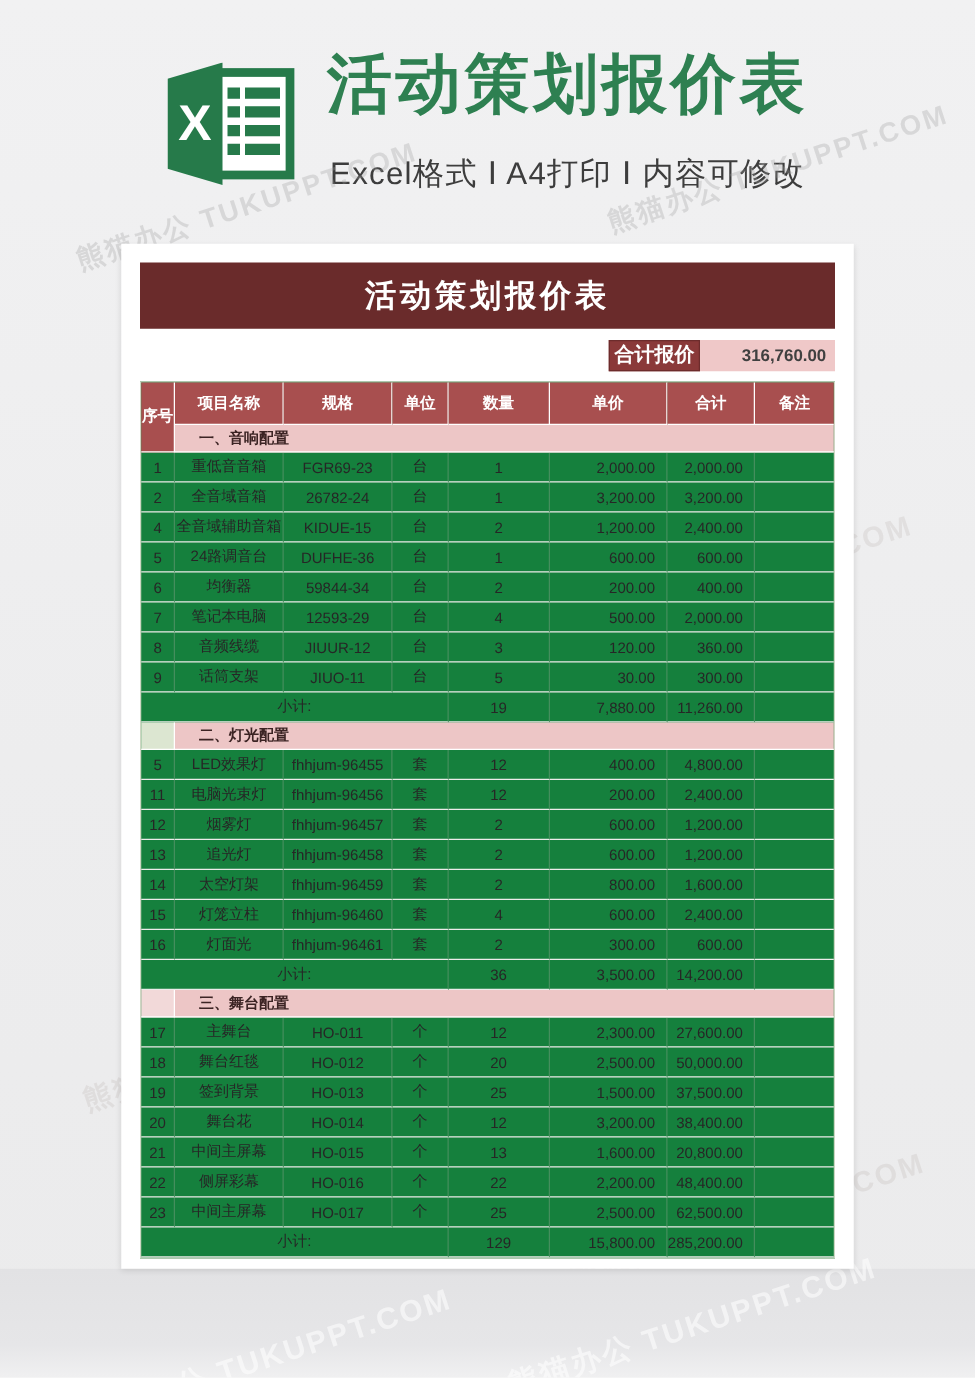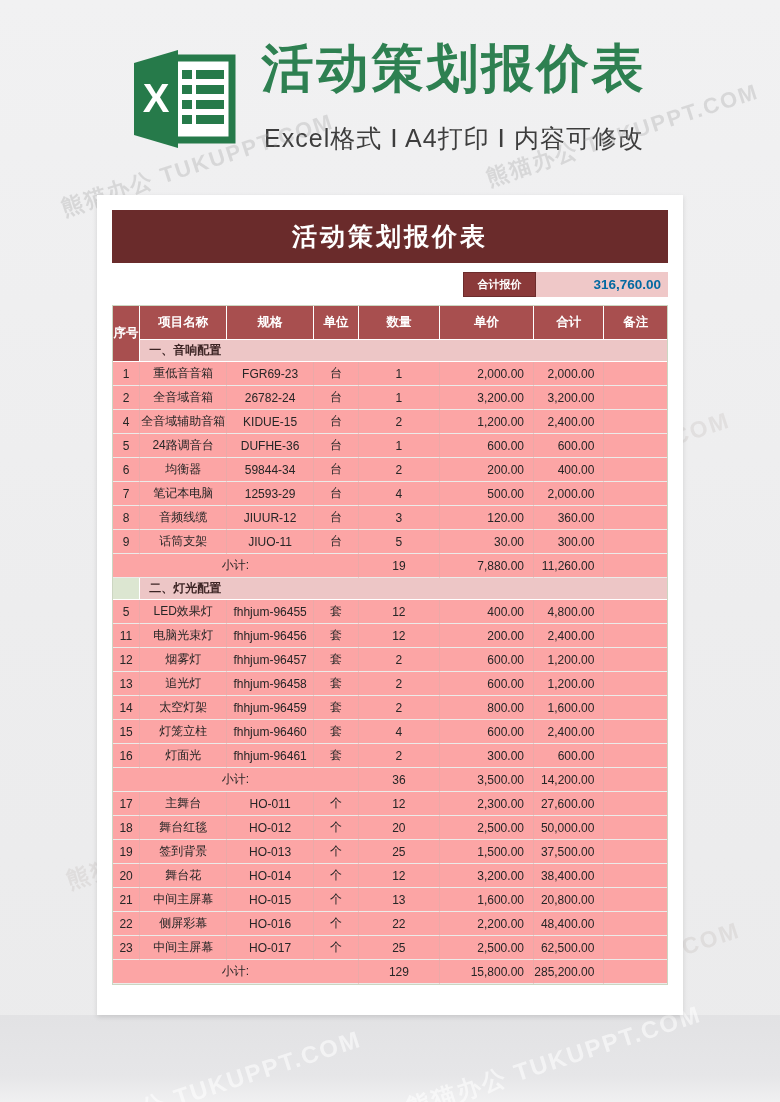--- a/index.html
+++ b/index.html
@@ -22,38 +22,38 @@
     transform:rotate(-18deg);pointer-events:none;}
   .wm-gray{color:rgba(160,160,160,0.30);}
   .wm-paper{color:rgba(175,165,160,0.20);}
   .wm-bottom{color:rgba(255,255,255,0.55);}
   
   .paper{position:absolute;left:97px;top:195px;width:586px;height:820px;background:#ffffff;
     box-shadow:0 2px 5px rgba(0,0,0,0.12);box-sizing:border-box;padding:15px 15px 0 15px;}
   .sheet-banner{height:53px;background:#6a2b2b;color:#ffffff;display:flex;align-items:center;
     justify-content:center;font-size:25px;font-weight:bold;letter-spacing:3px;}
   .total-row{margin-top:9px;height:25px;display:flex;justify-content:flex-end;}
-  .total-label{width:73px;background:#8a3939;border:1px solid #6d2c2c;color:#fff;font-size:11px;
+  .total-label{width:73px;background:#8a3939;border:1px solid #6d2c2c;color:#fff;font-size:16px;
     font-weight:bold;display:flex;align-items:center;justify-content:center;box-sizing:border-box;}
-  .total-value{width:132px;background:#efc8c8;color:#0369a1;font-size:13.5px;font-weight:bold;
+  .total-value{width:108px;background:#efc8c8;color:#404040;font-size:13.5px;font-weight:bold;
     display:flex;align-items:center;justify-content:flex-end;padding-right:7px;box-sizing:border-box;}
   
   :root{--cols:4.9% 15.7% 15.7% 8.1% 14.6% 17% 12.7% 11.3;}
-  .qtable{margin-top:8px;border:1px solid #ccd6c2;box-sizing:border-box;background:#fca5a5;}
+  .qtable{margin-top:8px;border:1px solid #ccd6c2;box-sizing:border-box;background:#15803d;}
   .headgrid{display:grid;grid-template-columns:4.9% 15.7% 15.7% 8.1% 14.6% 17% 12.7% 11.3%;
     grid-template-rows:34px 22px;}
   .hc{background:#a84f4f;color:#fff;font-size:12.5px;font-weight:bold;display:flex;
     align-items:center;justify-content:center;border-right:1px solid #fff;border-bottom:1px solid #fff;
     box-sizing:border-box;}
   .hc:nth-child(8){border-right:none;}
   .seqmerge{grid-row:1/3;border-right:1px solid #fff;}
   .bandcell{grid-column:2/9;}
   .bandrow{display:grid;grid-template-columns:4.9% 95.1%;height:22px;}
   .bandtext{background:#edc6c6;color:#3c2424;font-size:12px;font-weight:bold;display:flex;
-    align-items:center;padding-left:9px;border-bottom:1px solid #fff;box-sizing:border-box;}
+    align-items:center;padding-left:19px;border-bottom:1px solid #fff;box-sizing:border-box;}
   .bandseq{border-right:1px solid #fff;border-bottom:1px solid #fff;box-sizing:border-box;}
   .bs-green{background:#dce6d1;}
   .bs-pink{background:#f2d9d9;}
   .trow{display:grid;grid-template-columns:4.9% 15.7% 15.7% 8.1% 14.6% 17% 12.7% 11.3%;height:24px;}
   .subrow{display:grid;grid-template-columns:44.4% 14.6% 17% 12.7% 11.3%;height:24px;}
   .c{display:flex;align-items:center;justify-content:center;font-size:12px;color:#262626;
     border-right:1px solid rgba(190,180,175,0.28);border-bottom:1px solid #ecebe9;box-sizing:border-box;
     overflow:hidden;}
   .trow .c:last-child,.subrow .c:last-child{border-right:none;}
   .num{justify-content:flex-end;padding-right:9px;text-align:right;}
@@ -273,20 +273,24 @@
         <div class="c num">600.00</div>
         <div class="c"></div>
       </div>
       <div class="subrow">
         <div class="c">小计:</div>
         <div class="c">36</div>
         <div class="c num">3,500.00</div>
         <div class="c num">14,200.00</div>
         <div class="c"></div>
       </div>
+      <div class="bandrow">
+        <div class="bandseq bs-pink"></div>
+        <div class="bandtext">三、舞台配置</div>
+      </div>
       <div class="trow">
         <div class="c">17</div>
         <div class="c">主舞台</div>
         <div class="c">HO-011</div>
         <div class="c">个</div>
         <div class="c">12</div>
         <div class="c num">2,300.00</div>
         <div class="c num">27,600.00</div>
         <div class="c"></div>
       </div>

